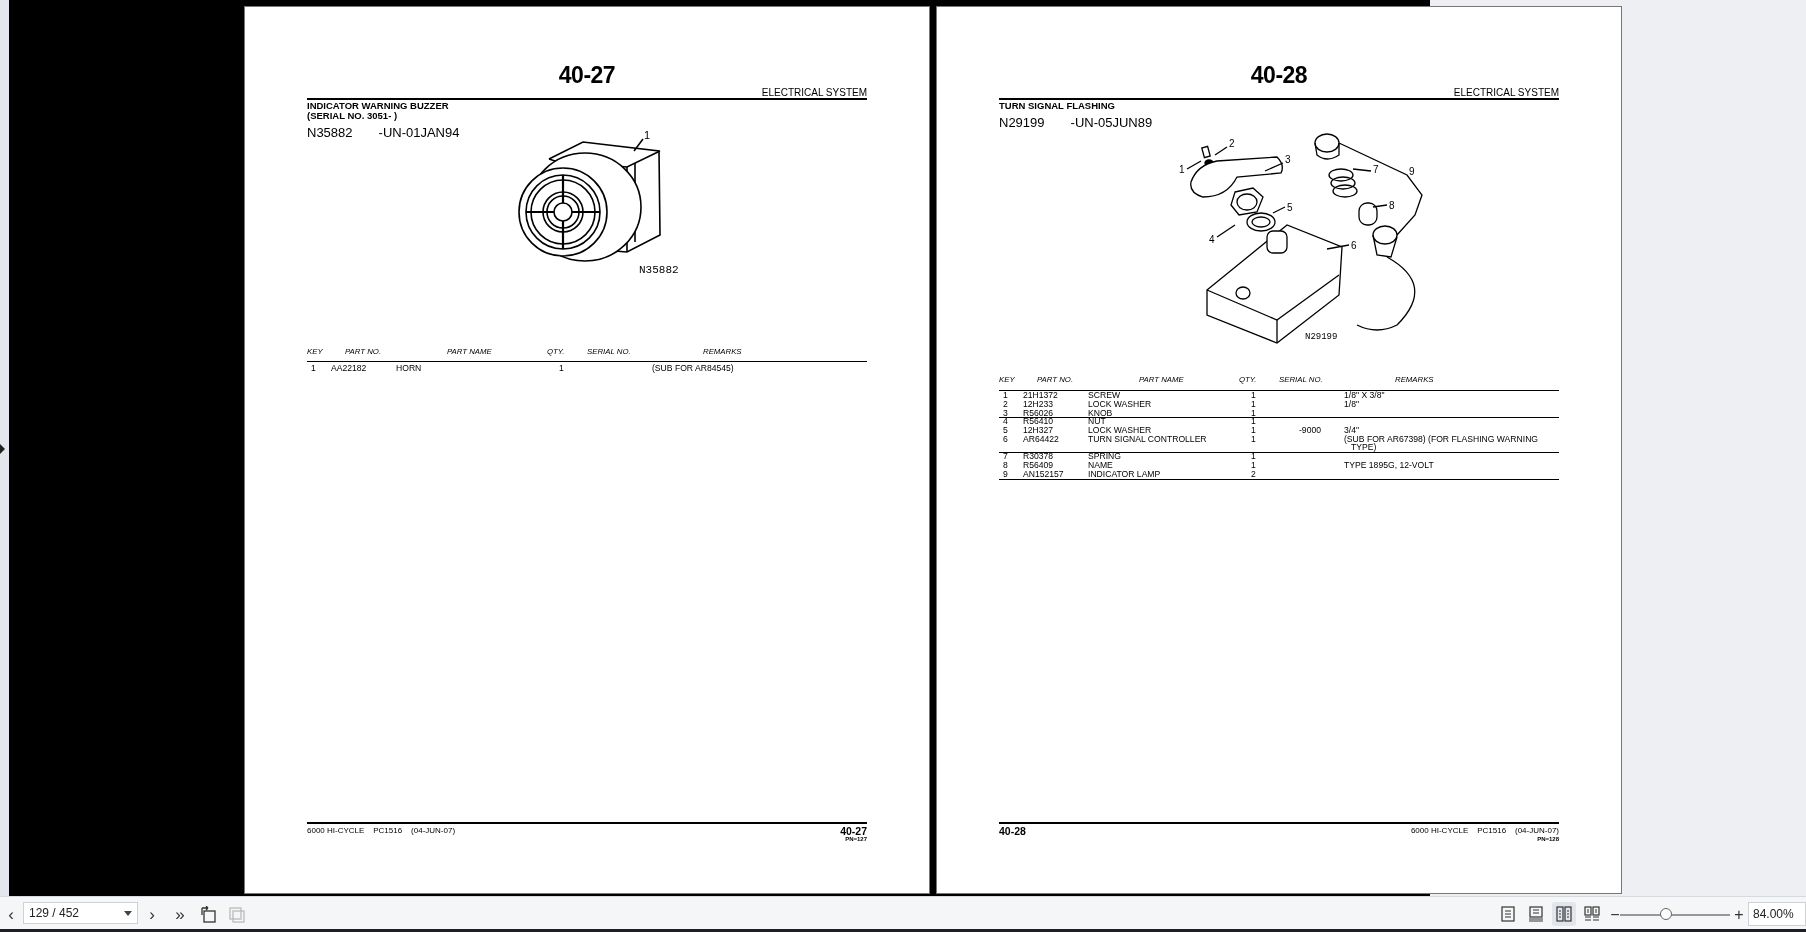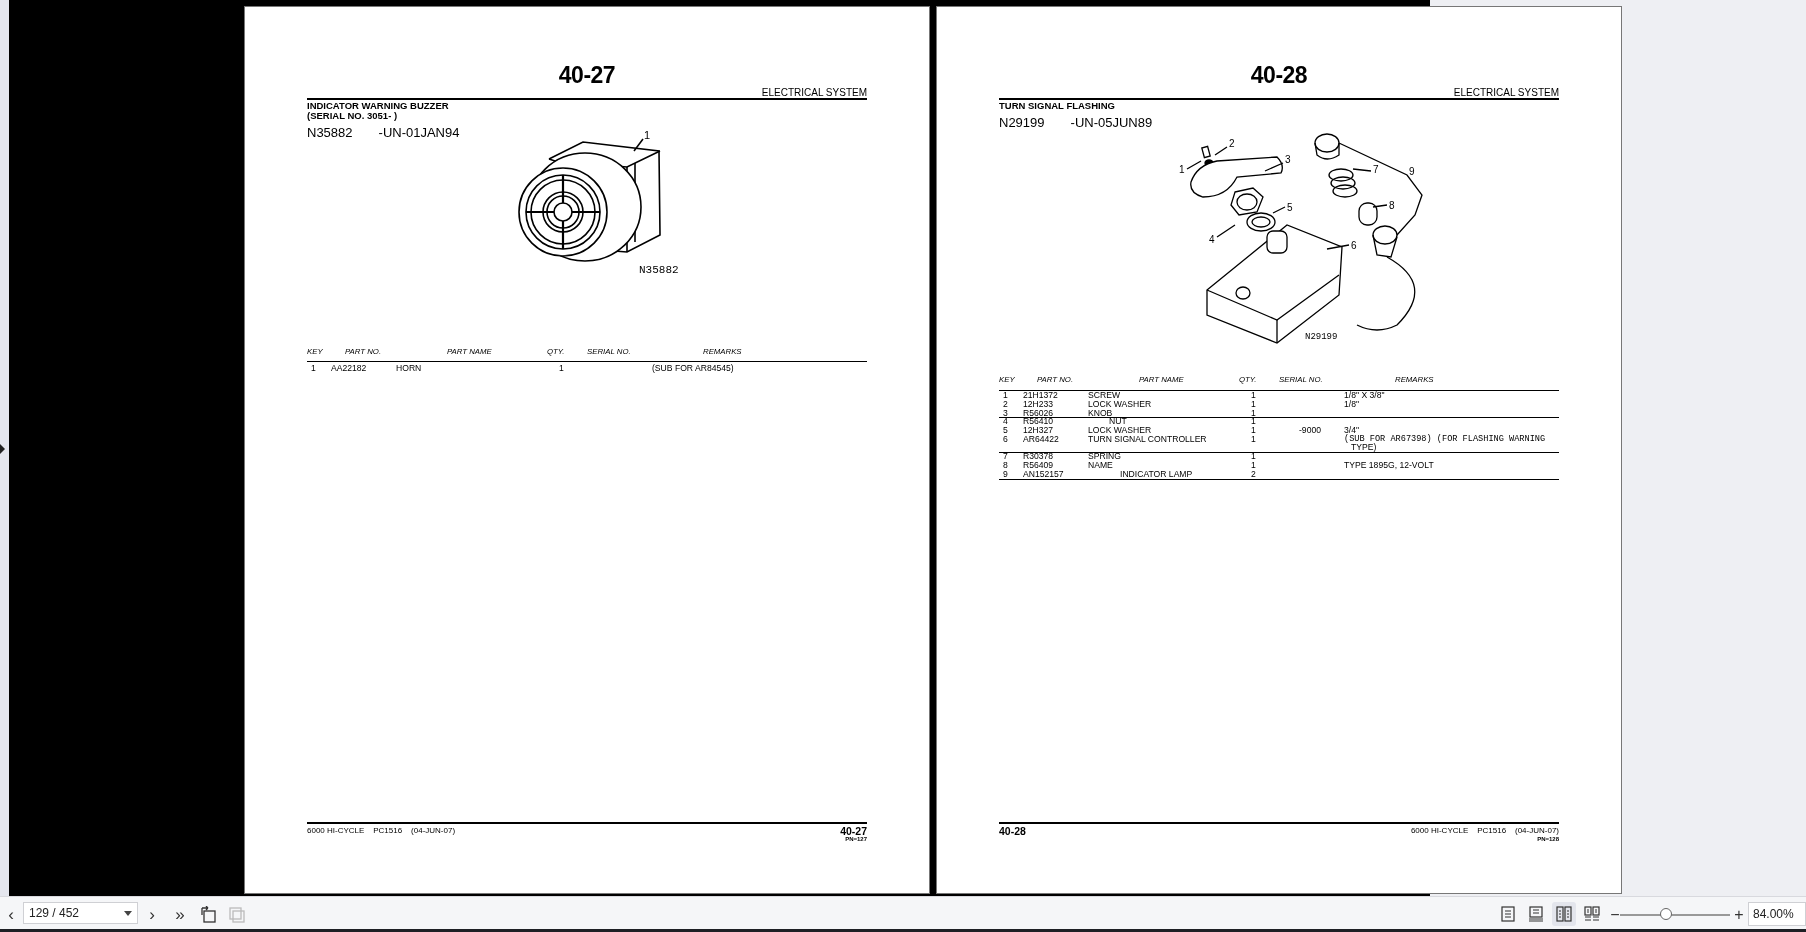--- a/index.html
+++ b/index.html
@@ -197,37 +197,37 @@
         <div class="row" style="top:34px;">
           <span style="left:4px;">3</span>
           <span style="left:24px;">R56026</span>
           <span style="left:89px;">KNOB</span>
           <span style="left:252px;">1</span>
         </div>
         <div class="tr-rule" style="top:42px;"></div>
         <div class="row" style="top:42px;">
           <span style="left:4px;">4</span>
           <span style="left:24px;">R56410</span>
-          <span style="left:89px;margin-left:21px;">NUT</span>
+          <span style="left:89px;">NUT</span>
           <span style="left:252px;">1</span>
         </div>
         <div class="row" style="top:51px;">
           <span style="left:4px;">5</span>
           <span style="left:24px;">12H327</span>
           <span style="left:89px;">LOCK WASHER</span>
           <span style="left:252px;">1</span>
           <span style="left:300px;text-align:right;">-9000</span>
           <span style="left:345px;">3/4"</span>
         </div>
         <div class="row" style="top:60px;">
           <span style="left:4px;">6</span>
           <span style="left:24px;text-align:center;">AR64422</span>
           <span style="left:89px;">TURN SIGNAL CONTROLLER</span>
           <span style="left:252px;">1</span>
-          <span style="left:345px;font-family:Liberation Mono, monospace;">(SUB FOR AR67398) (FOR FLASHING WARNING</span>
+          <span style="left:345px;">(SUB FOR AR67398) (FOR FLASHING WARNING</span>
         </div>
         <div class="row" style="top:68px;">
           <span style="left:352px;">TYPE)</span>
         </div>
         <div class="tr-rule" style="top:77px;"></div>
         <div class="row" style="top:77px;">
           <span style="left:4px;">7</span>
           <span style="left:24px;">R30378</span>
           <span style="left:89px;">SPRING</span>
           <span style="left:252px;">1</span>
@@ -235,21 +235,21 @@
         <div class="row" style="top:86px;">
           <span style="left:4px;">8</span>
           <span style="left:24px;">R56409</span>
           <span style="left:89px;">NAME</span>
           <span style="left:252px;">1</span>
           <span style="left:345px;">TYPE 1895G, 12-VOLT</span>
         </div>
         <div class="row" style="top:95px;">
           <span style="left:4px;">9</span>
           <span style="left:24px;">AN152157</span>
-          <span style="left:89px;margin-left:32px;">INDICATOR LAMP</span>
+          <span style="left:89px;">INDICATOR LAMP</span>
           <span style="left:252px;">2</span>
         </div>
         <div class="tr-rule" style="top:104px;"></div>
       </div>
 
       <div class="foot-rule"></div>
       <div class="foot-pn" style="left:0; text-align:left;">
         <span>40-28</span>
       </div>
       <div class="foot-text" style="right:0; text-align:right;">

